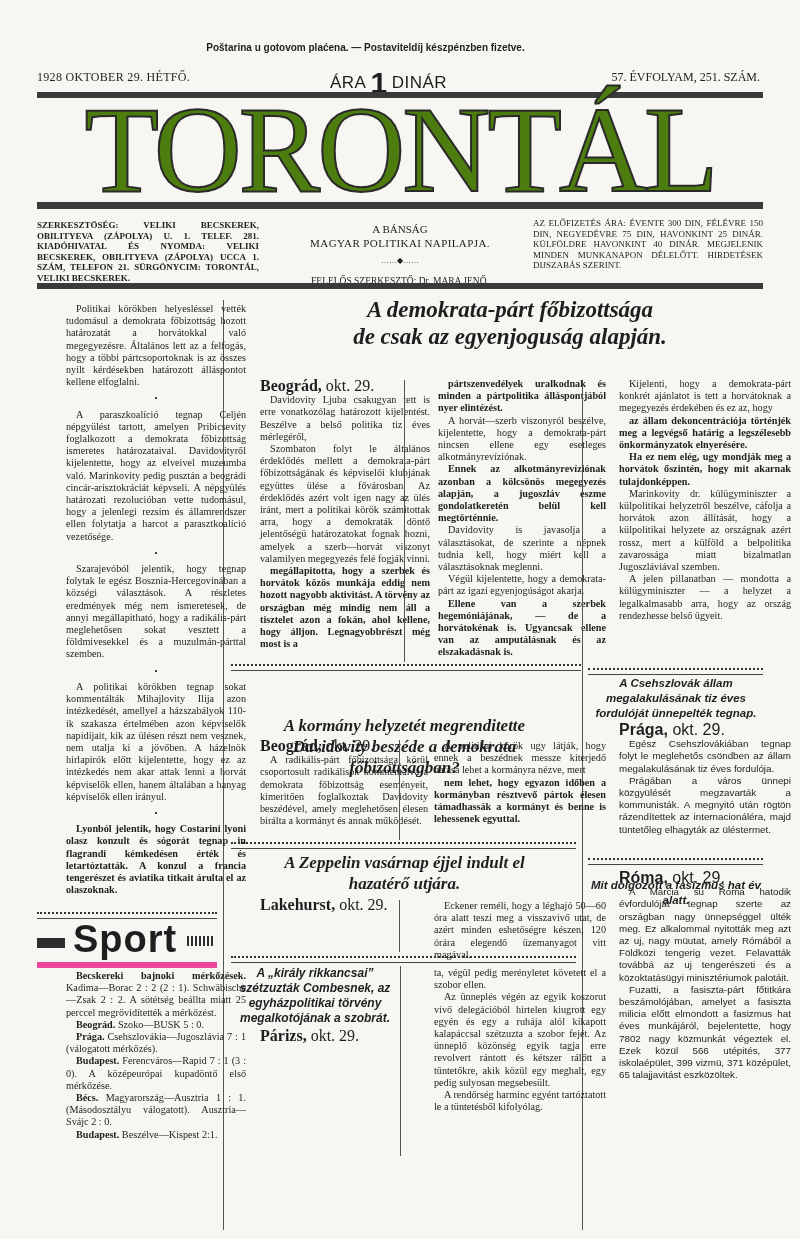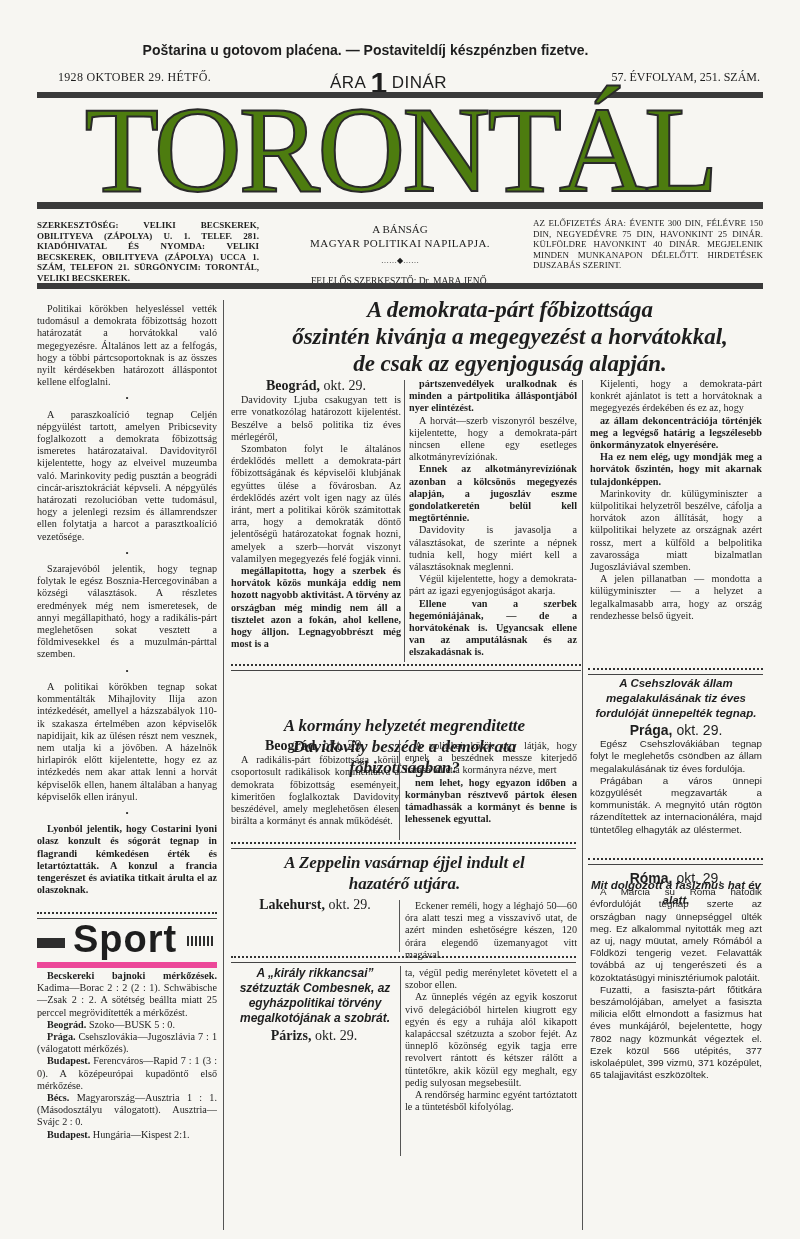--- a/index.html
+++ b/index.html
@@ -1,33 +1,33 @@
 <!DOCTYPE html>
 <html><head>
 <meta charset="utf-8">
 <style>
   html,body{margin:0;padding:0;}
   body{width:800px;height:1239px;background:#f7f6f2;color:#1e1e1e;font-family:"Liberation Serif","DejaVu Serif",serif;position:relative;overflow:hidden;}
   .abs{position:absolute;}
-  .postal{top:42px;left:0;width:731px;text-align:center;font-size:14px;font-weight:bold;font-family:"Liberation Sans",sans-serif;}
-  .dateline{top:70px;left:37px;font-size:12px;letter-spacing:0.3px;margin-left:21px;}
+  .postal{top:42px;left:0;width:731px;text-align:center;font-size:10px;font-weight:bold;font-family:"Liberation Sans",sans-serif;}
+  .dateline{top:70px;left:37px;font-size:12px;letter-spacing:0.3px;}
   .price{top:66px;left:330px;font-family:"Liberation Sans",sans-serif;font-size:17px;letter-spacing:0.5px;}
   .price b{font-size:30px;font-weight:900;vertical-align:-5px;margin:0 4px;}
   .issue{top:70px;right:40px;font-size:12px;}
   .bar{left:37px;width:726px;background:#3a3a3a;}
   .masthead{top:100px;left:38px;width:724px;height:100px;text-align:center;font-family:"Liberation Serif",serif;font-size:122px;line-height:100px;color:#4d7c0f;letter-spacing:-3px;font-weight:normal;-webkit-text-stroke:2px #2a2a2a;}
   .infoL{top:220px;left:37px;width:222px;font-size:9px;font-weight:bold;line-height:10.5px;text-transform:uppercase;text-align:justify;}
   .infoC{top:222px;left:280px;width:240px;text-align:center;font-size:11px;line-height:14px;}
   .infoR{top:218px;left:533px;width:230px;font-size:9px;line-height:10.5px;text-align:justify;text-transform:uppercase;}
-  .col{font-size:10.2px;line-height:12.2px;text-align:justify;}
+  .col{font-size:10.2px;line-height:12.2px;text-align:justify;margin-left:29px;}
   .col p{margin:0;text-indent:10px;}
   .col p.b{font-weight:bold;}
   .dot{text-align:center;font-size:9px;margin:4px 0;}
   .headline{font-family:"Liberation Serif",serif;font-style:italic;font-weight:bold;text-align:center;}
-  .dateln{text-align:center;font-size:14px;margin:2px 0;}
+  .dateln{text-align:left;font-size:16px;margin:2px 0;}
   .dateln b{font-weight:bold;}
   .vrule{background:#555;width:1px;}
   .orn{height:4px;border-top:2px dotted #333;border-bottom:1px solid #444;}
   .sport{font-family:"Liberation Sans",sans-serif;font-weight:900;font-size:38px;letter-spacing:1px;}
 </style>
 </head>
 <body>
 
 <div class="abs postal">Poštarina u gotovom plaćena. — Postaviteldíj készpénzben fizetve.</div>
 <div class="abs dateline">1928 OKTOBER 29. HÉTFŐ.</div>
@@ -67,26 +67,25 @@
   <div class="abs" style="left:0;top:16px;width:28px;height:10px;background:#2e2e2e;"></div>
   <div class="abs sport" style="left:36px;top:-4px;">Sport</div>
   <div class="abs" style="left:150px;top:14px;width:28px;height:10px;background:repeating-linear-gradient(90deg,#2e2e2e 0 2px,transparent 2px 4px);"></div>
 </div>
 <div class="abs col" style="left:37px;top:970px;width:180px;">
   <p><b>Becskereki bajnoki mérkőzések.</b> <span>Kadima—Borac 2 : 2 (2 : 1). Schwäbische—Zsak 2 : 2. A sötétség beállta miatt 25 perccel megrövidítették a mérkőzést.</span></p>
   <p><b>Beográd.</b> <span>Szoko—BUSK 5 : 0.</span></p>
   <p><b>Prága.</b> <span>Csehszlovákia—Jugoszlávia 7 : 1 (válogatott mérkőzés).</span></p>
   <p><b>Budapest.</b> <span>Ferencváros—Rapid 7 : 1 (3 : 0). A középeurópai kupadöntő első mérkőzése.</span></p>
   <p><b>Bécs.</b> <span>Magyarország—Ausztria 1 : 1. (Másodosztályu válogatott). Ausztria—Svájc 2 : 0.</span></p>
-  <p><b>Budapest.</b> <span>Hungária—Kispest 2:1.</span></p>
+  <p><b>Budapest.</b> <span>Beszélve—Kispest 2:1.</span></p>
 </div>
 
 <div class="abs headline" style="left:230px;top:296px;width:560px;font-size:23px;line-height:27px;">
   <div>A demokrata-párt főbizottsága</div>
-  <div>őszintén kivánja a megegyezést a horvátokkal,</div>
   <div>de csak az egyenjoguság alapján.</div>
 </div>
 
 <div class="abs col" style="left:231px;top:378px;width:170px;">
   <div class="dateln"><b>Beográd,</b> <span>okt. 29.</span></div>
   <p>Davidovity Ljuba csakugyan tett is erre vonatkozólag határozott kijelentést. Beszélve a belső politika tiz éves mérlegéről,</p>
   <p>Szombaton folyt le általános érdeklődés mellett a demokrata-párt főbizottságának és képviselői klubjának együttes ülése a fővárosban. Az érdeklődés azért volt igen nagy az ülés iránt, mert a politikai körök számitottak arra, hogy a demokraták döntő jelentőségü határozatokat fognak hozni, amelyek a szerb—horvát viszonyt valamilyen megegyezés felé fogják vinni.</p>
   <p class="b">megállapitotta, hogy a szerbek és horvátok közös munkája eddig nem hozott nagyobb aktivitást. A törvény az országban még mindig nem áll a tisztelet azon a fokán, ahol kellene, hogy álljon. Legnagyobbrészt még most is a</p>
 </div>
 <div class="abs vrule" style="left:404px;top:380px;height:282px;"></div>

